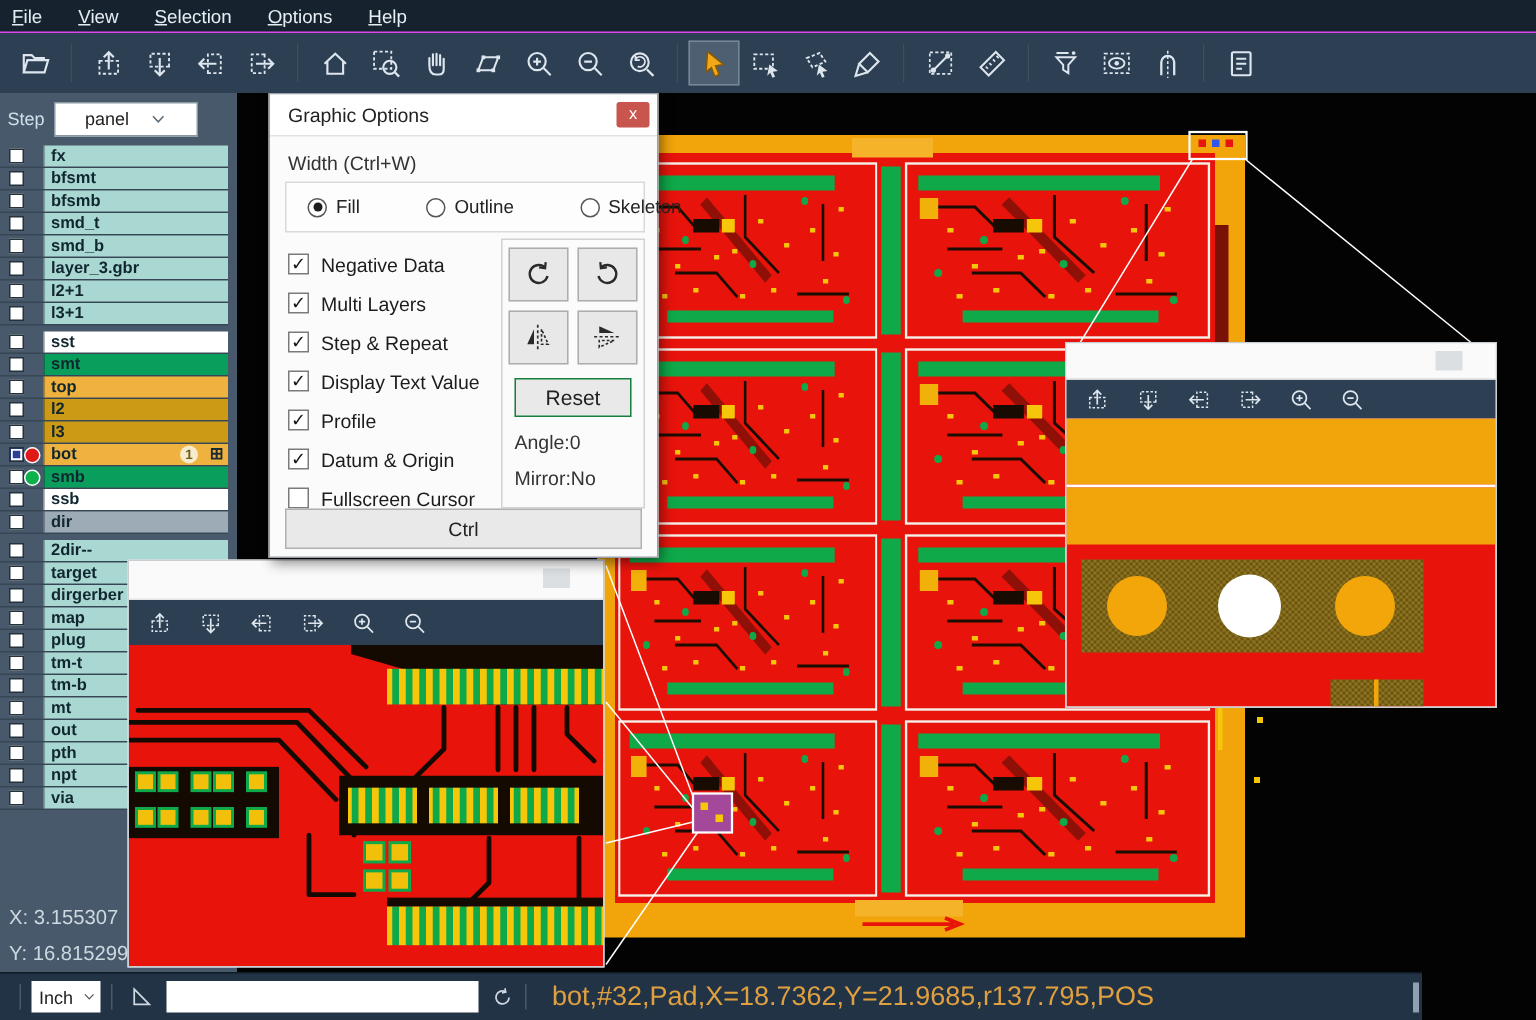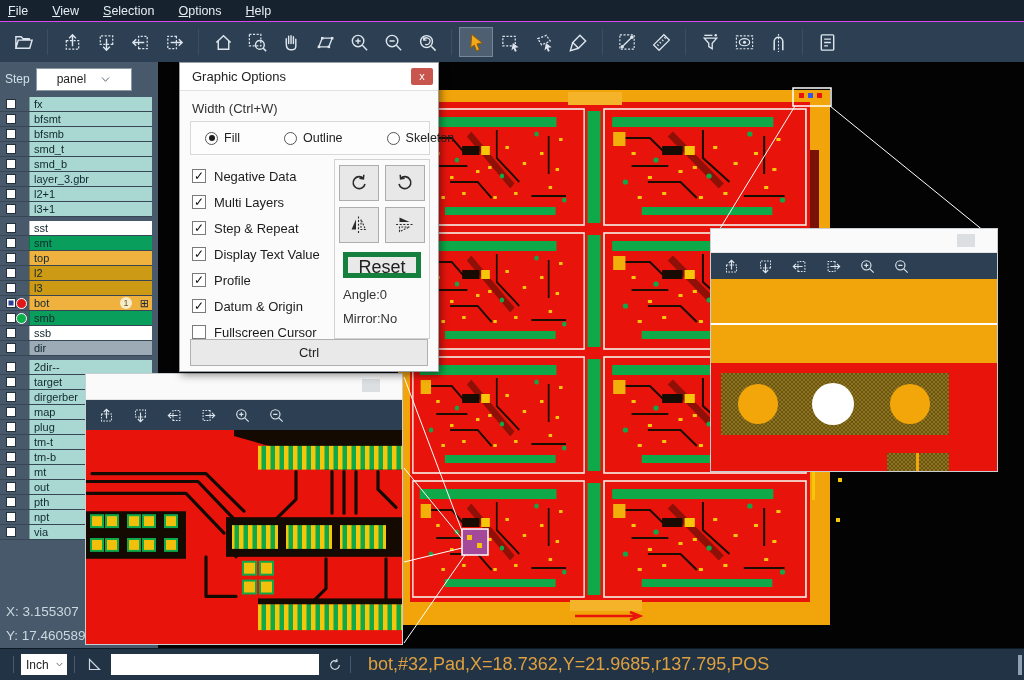--- a/index.html
+++ b/index.html
@@ -27,21 +27,21 @@
   #sidebar { position:absolute; left:0; top:62px; width:158px; height:586px;
              background:#47596a; z-index:3; }
   #step-row { position:absolute; left:0; top:4px; width:132px; height:26px;
               display:flex; align-items:center; }
   #step-label { color:#cfe0ea; font-size:12px; margin:0 6px 0 5px; }
   #step-select { width:118px; height:23px; background:#fff; border:1px solid #8a98a4;
                  display:flex; align-items:center; justify-content:space-between;
                  padding:0 20px; font-size:12px; color:#222; }
   #step-select svg { width:11px; height:11px; color:#5a6a76; }
   #layer-list { position:absolute; left:0; top:35px; width:152px; }
-  .layer-row { position:relative; height:15px; border-bottom:1px solid rgba(10,20,28,.28); }
+  .layer-row { position:relative; height:15px; border-bottom:1px solid rgba(10,20,28,.28);font-weight:bold; }
   .layer-row .cb { position:absolute; left:6px; top:2px; width:10px; height:10px;
                    background:#fff; border:1px solid #25313b; }
   .layer-row .cb.checked { background:#2b3f96; box-shadow:inset 0 0 0 1.5px #fff; }
   .layer-row .dot { position:absolute; left:16px; top:1.5px; width:11px; height:11px;
                     border-radius:50%; border:1.5px solid #fff; }
   .layer-row .cell { position:absolute; left:29px; top:0; width:123px; height:100%;
                      font-size:11px; line-height:14px; padding-left:4px; color:#11272f;
                      border-left:1px solid rgba(10,20,28,.3); white-space:nowrap; overflow:hidden; }
   .style-cyan  { background:#a9d8d2; }
   .style-white { background:#ffffff; }
@@ -80,41 +80,41 @@
   .cbx { width:14px; height:14px; border:1px solid #7a7a7a; background:#fff; flex:none;
          display:flex; align-items:center; justify-content:center; font-size:12px; color:#111; }
   .cbx.checked::after { content:'\2713'; }
   #transform-box { position:absolute; right:8px; top:96px; width:96px; height:180px;
                    border:1px solid #d2d2d2; padding:5px 4px; }
   .tf-grid { display:grid; grid-template-columns:40px 40px; grid-gap:6px; justify-content:center; }
   .tf-btn { width:40px; height:36px; background:#e8e8e8; border:1px solid #adadad;
             display:flex; align-items:center; justify-content:center; color:#2a2a2a; }
   .tf-btn svg { width:22px; height:22px; }
   #reset-btn { display:block; margin:9px auto 0; width:78px; height:26px; background:#e9e9e9;
-               border:5px solid #15803d; font-size:18px; color:#222;
+               border:1px solid #15803d; font-size:14px; color:#222;
                font-family:"Liberation Sans",sans-serif; }
   .tf-text { font-size:13px; color:#333; margin:9px 0 0 4px; }
   #dlg-closebtn { position:absolute; left:10px; right:10px; top:276px; height:27px;
                   background:#e9e9e9; border:1px solid #b0b0b0; font-size:13px; color:#222;
                   font-family:"Liberation Sans",sans-serif; }
 
   
   .popup { position:absolute; border:1px solid #c9ced3; background:#fafafa; }
   #popup1 { left:85px; top:373px; width:318px; height:272px; z-index:6; }
   #popup2 { left:710px; top:228px; width:288px; height:244px; z-index:5; }
   .pp-title { position:relative; background:#fafafa; border-bottom:1px solid #e4e4e4; }
   #popup1 .pp-title { height:26px; } #popup2 .pp-title { height:24px; }
   .pp-btn { position:absolute; right:22px; top:5px; width:18px; height:13px; background:#dcdfe2; }
   .pp-toolbar { background:#2d3f52; display:flex; align-items:center; gap:17px; padding-left:12px; }
   #popup1 .pp-toolbar { height:30px; } #popup2 .pp-toolbar { height:26px; }
   .pt-icon { width:17px; height:17px; color:#dde6ee; flex:none; }
   .pp-content { display:block; }
 
   
-  #statusbar { position:absolute; left:0; top:648px; width:1024px; height:32px;
+  #statusbar { position:absolute; left:0; top:648px; width:948px; height:32px;
                background:#223346; border-top:1px solid #0e1b26; display:flex;
                align-items:center; padding-left:6px; z-index:9; }
   .ssep { width:1px; height:17px; background:#455a6d; margin:0 7px; flex:none; }
   #unit-select { width:46px; height:21px; background:#fff; display:flex; align-items:center;
                  justify-content:space-between; padding:0 3px 0 5px; font-size:12px; color:#222; flex:none; }
   #unit-select svg { width:9px; height:9px; color:#555; }
   #corner-ic { width:17px; height:17px; color:#cfd8e0; margin:0 4px; flex:none; }
   #cmd-input { width:208px; height:21px; border:none; background:#fff; font-size:12px;
                padding:0 4px; margin-left:4px; font-family:"Liberation Sans",sans-serif; }
   #refresh-ic { width:16px; height:16px; color:#cfd8e0; margin-left:8px; flex:none; }
@@ -582,21 +582,21 @@
         <span class="cb"></span>
         <span class="cell style-cyan">npt</span>
       </div>
       <div class="layer-row">
         <span class="cb"></span>
         <span class="cell style-cyan">via</span>
       </div>
     </div>
   <div id="coords">
     <div>X: 3.155307</div>
-    <div>Y: 17.460589</div>
+    <div>Y: 16.815299</div>
   </div>
 </div>
 
 <div id="popup1" class="popup">
   <div class="pp-title">
     <div class="pp-btn"></div>
   </div>
   <div class="pp-toolbar">
     <svg class="pt-icon" viewBox="0 0 22 22">
         <use href="#i-pan"></use>

